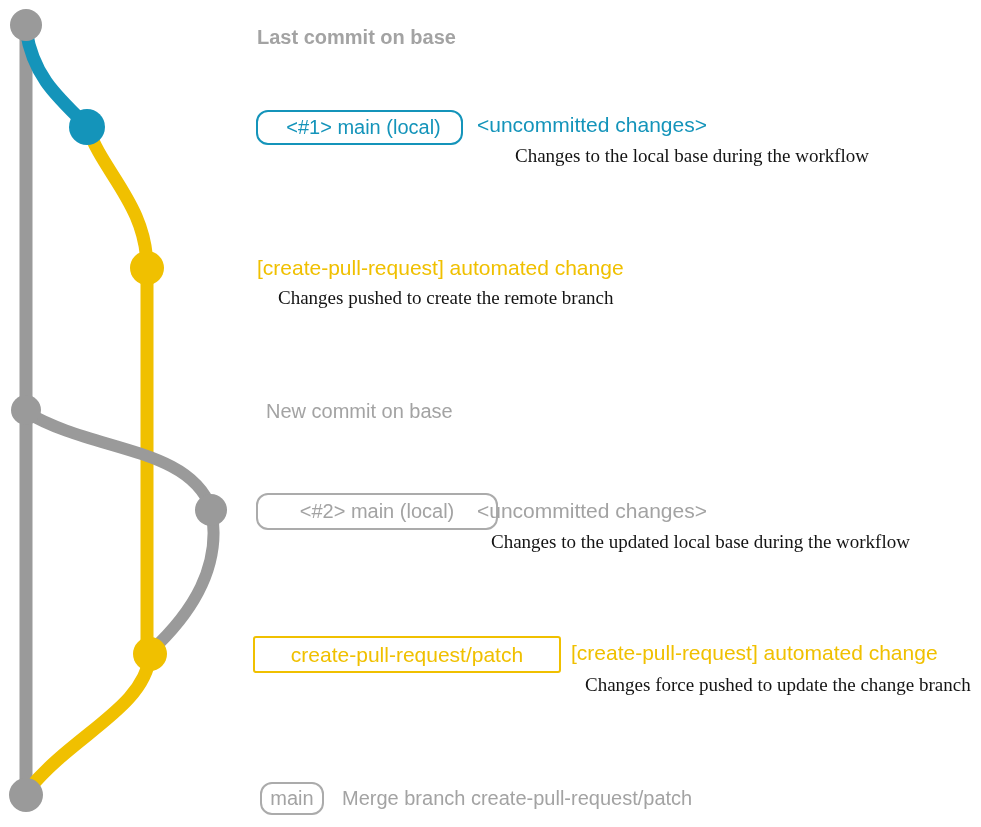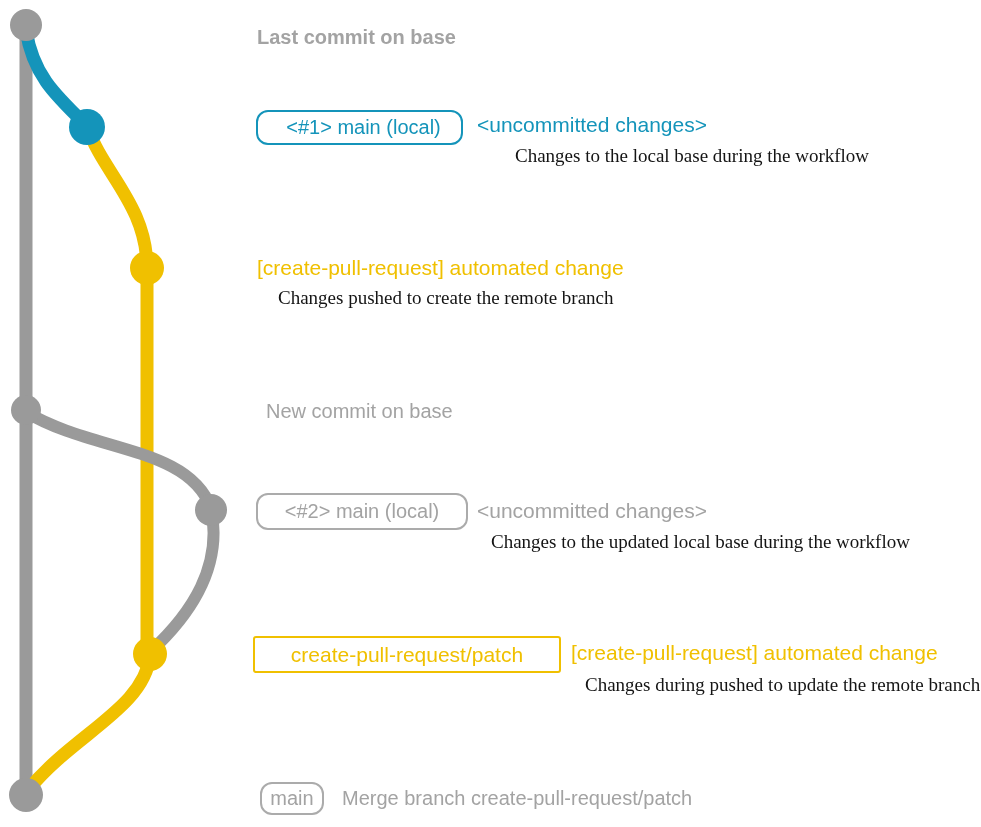--- a/index.html
+++ b/index.html
@@ -65,24 +65,24 @@
 
   <div class="tagbox blue" style="left:256px;top:110px;width:207px;height:35px;padding-left:8px;">&lt;#1&gt; main (local)</div>
   <div class="abs t-blue" style="left:477px;top:113px;">&lt;uncommitted changes&gt;</div>
   <div class="abs t-serif" style="left:515px;top:145px;">Changes to the local base during the workflow</div>
 
   <div class="abs t-yellow" style="left:257px;top:256px;">[create-pull-request] automated change</div>
   <div class="abs t-serif" style="left:278px;top:287px;">Changes pushed to create the remote branch</div>
 
   <div class="abs t-gray" style="left:258px;top:399px;margin-left:8px;">New commit on base</div>
 
-  <div class="tagbox gray" style="left:256px;top:493px;width:212px;height:37px;">&lt;#2&gt; main (local)</div>
+  <div class="tagbox gray" style="left:256px;top:493px;width:242px;height:37px;">&lt;#2&gt; main (local)</div>
   <div class="abs t-gray" style="left:477px;top:499px;font-size:21px;">&lt;uncommitted changes&gt;</div>
   <div class="abs t-serif" style="left:491px;top:531px;">Changes to the updated local base during the workflow</div>
 
   <div class="tagbox yellow" style="left:253px;top:636px;width:308px;height:37px;">create-pull-request/patch</div>
   <div class="abs t-yellow" style="left:571px;top:641px;">[create-pull-request] automated change</div>
-  <div class="abs t-serif" style="left:585px;top:674px;">Changes during pushed to update the remote branch</div>
+  <div class="abs t-serif" style="left:585px;top:674px;">Changes force pushed to update the change branch</div>
 
   <div class="tagbox gray" style="left:260px;top:782px;width:64px;height:33px;">main</div>
   <div class="abs t-gray" style="left:342px;top:786px;">Merge branch create-pull-request/patch</div>
 
 </div>
 
 </body></html>

